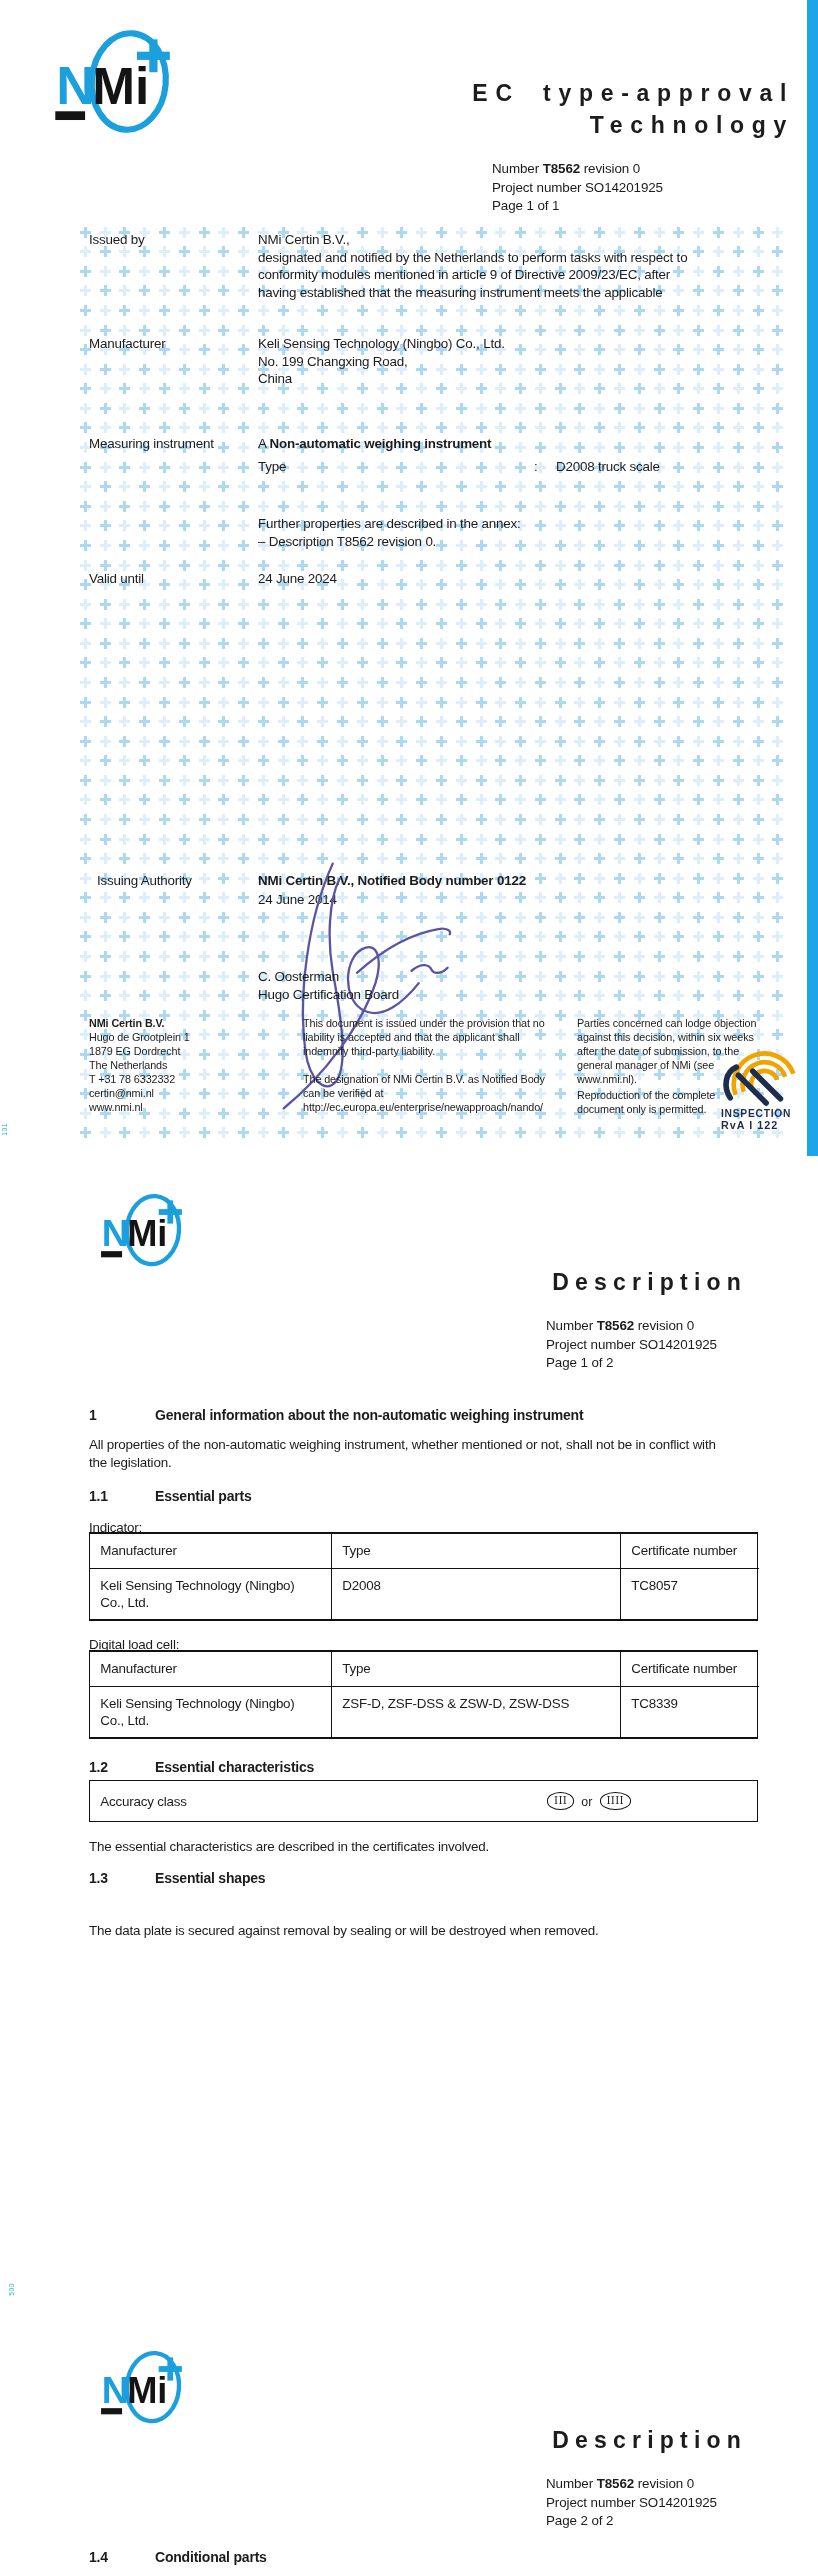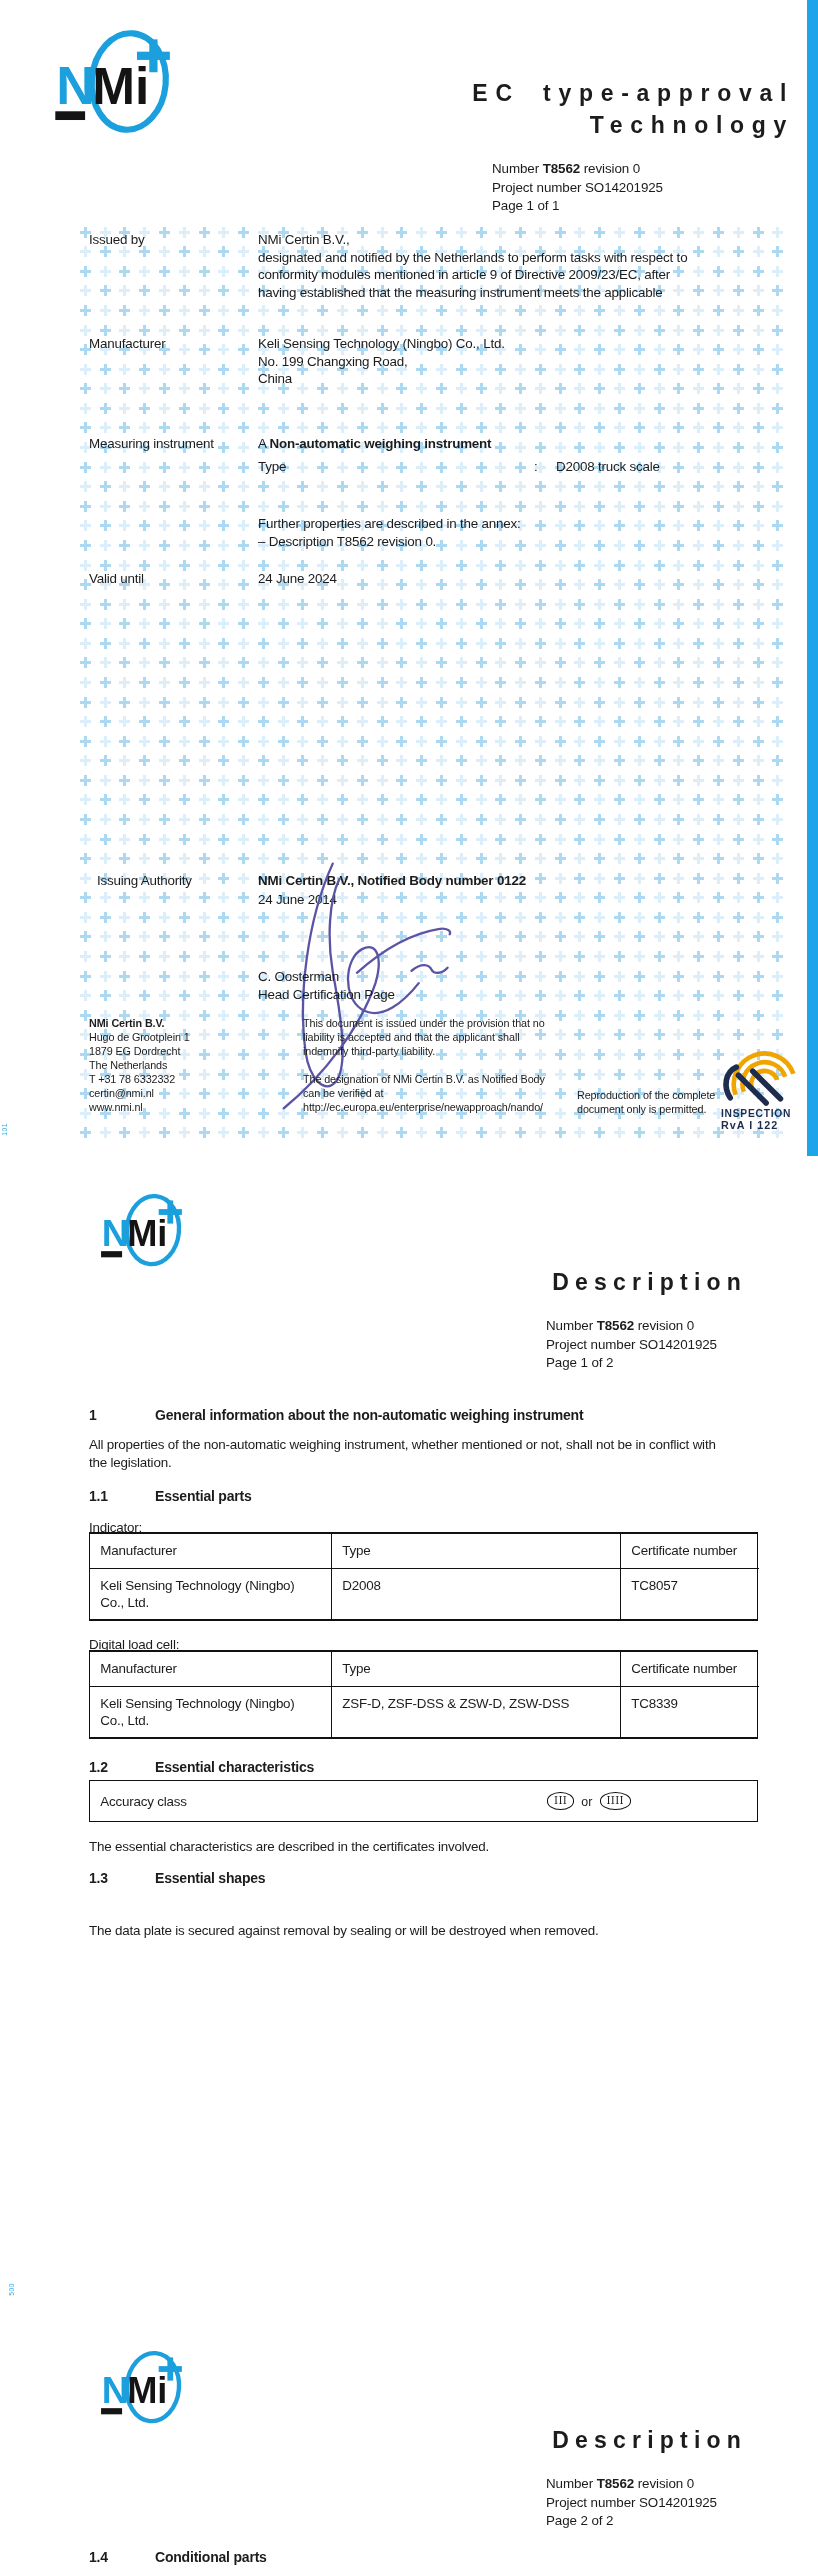--- a/index.html
+++ b/index.html
@@ -1802,35 +1802,36 @@
     <svg class="abs" style="left:222px;top:848px;" width="309" height="263" viewBox="0 0 600 510">
       <g fill="none" stroke="#5B54A5" stroke-width="4.5" stroke-linecap="round">
         <path d="M 215 30 C 165 140, 148 290, 162 395 C 170 448, 200 480, 222 452 C 246 420, 230 320, 215 240 C 204 175, 208 100, 228 60"></path>
         <path d="M 120 505 C 200 440, 270 345, 298 262 C 312 215, 302 180, 272 196 C 238 214, 234 288, 270 312 C 310 338, 355 296, 382 262"></path>
         <path d="M 262 242 C 320 190, 372 165, 420 157 C 438 154, 446 162, 442 167"></path>
         <path d="M 368 238 C 388 222, 402 226, 407 236 C 412 246, 428 243, 438 232"></path>
       </g>
     </svg>
 
     <div class="abs body-text" style="left:258px;top:968px;">C. Oosterman</div>
-    <div class="abs body-text" style="left:258px;top:986px;">Head Certification Page</div>
+    <div class="abs body-text" style="left:258px;top:986px;">Hugo Certification Board</div>
 
     <div class="abs footer-small" style="left:89px;top:1016px;width:185px;">
       <div class="bold">NMi Certin B.V.</div>
       <div>Hugo de Grootplein 1</div>
       <div>1879 EG Dordrecht</div>
       <div>The Netherlands</div>
       <div>T +31 78 6332332</div>
       <div>certin@nmi.nl</div>
       <div>www.nmi.nl</div>
     </div>
 
     <div class="abs footer-small" style="left:303px;top:1016px;width:242px;">This document is issued under the provision that no liability is accepted and that the applicant shall indemnify third-party liability.</div>
     <div class="abs footer-small" style="left:303px;top:1072px;width:252px;word-break:break-word;">The designation of NMi Certin B.V. as Notified Body can be verified at http://ec.europa.eu/enterprise/newapproach/nando/</div>
 
+    <div class="abs footer-small" style="left:577px;top:1016px;width:181px;">Parties concerned can lodge objection against this decision, within six weeks after the date of submission, to the general manager of NMi (see www.nmi.nl).</div>
     <div class="abs footer-small" style="left:577px;top:1088px;width:155px;">Reproduction of the complete document only is permitted.</div>
 
     <svg class="abs" style="left:721px;top:1037px;" width="83" height="94" viewBox="0 0 162 182">
       <g transform="rotate(-20 80 72)" fill="none" stroke="#F0A400" stroke-width="9">
         <path d="M 18 92 A 60 60 0 0 1 138 92"></path>
         <path d="M 35 92 A 43 43 0 0 1 121 92"></path>
         <path d="M 52 92 A 26 26 0 0 1 104 92"></path>
       </g>
       <g stroke="#1E2C4D" stroke-width="11" fill="none" stroke-linecap="round">
         <path d="M 18 118 C 4 96, 8 68, 30 58"></path>

